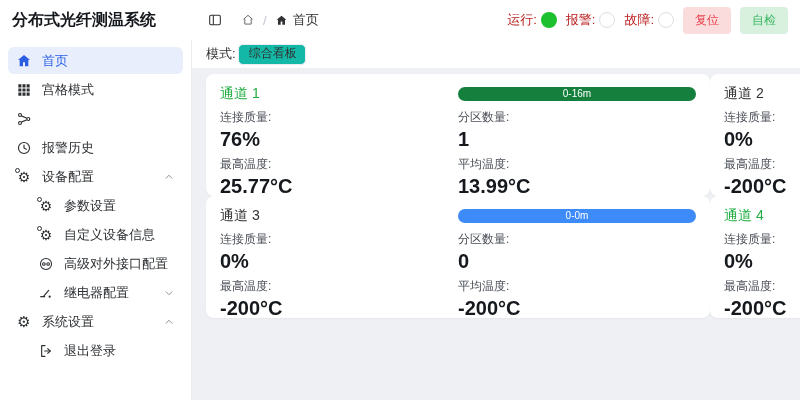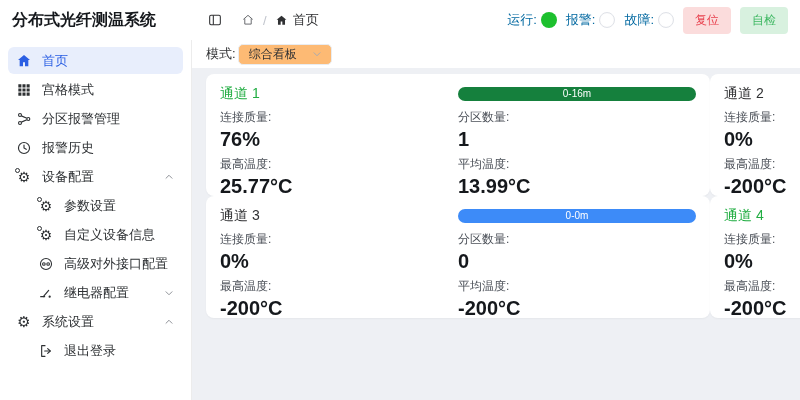--- a/index.html
+++ b/index.html
@@ -8,21 +8,21 @@
   .app { width:800px; height:400px; display:flex; flex-direction:column; }
 
   
   .header { height:40px; display:flex; align-items:center; padding:0 12px; background:#fff; flex:0 0 40px; }
   .app-title { width:180px; font-size:16px; font-weight:700; color:#15181c; white-space:nowrap; }
   .collapse-btn { margin-left:15px; color:#303133; cursor:pointer; display:flex; }
   .breadcrumb { display:flex; align-items:center; gap:8px; margin-left:18px; font-size:13px; color:#606266; }
   .breadcrumb .sep { color:#c0c4cc; }
   .crumb-page { display:flex; align-items:center; gap:5px; color:#303133; }
   .header-right { margin-left:auto; display:flex; align-items:center; gap:9px; }
-  .status-group { display:flex; align-items:center; gap:4px; font-size:13px; color:#0369a1; }
+  .status-group { display:flex; align-items:center; gap:4px; font-size:13px; color:#b91c1c; }
   .dot { width:16px; height:16px; border-radius:50%; }
   .dot.on  { background:#1dc02e; }
   .dot.off { background:#fff; border:1px solid #dfe2e8; box-shadow:inset 0 0 1px rgba(0,0,0,.08); }
   .hbtn { border:none; border-radius:4px; font-size:12px; padding:5px 12px; cursor:pointer;
           font-family:inherit; }
   .hbtn.blue  { background:#dbe4fc; color:#4168ee; }
   .hbtn.red   { background:#fbdcdc; color:#e8414e; }
   .hbtn.green { background:#d8f1df; color:#3fb863; }
 
   
@@ -41,22 +41,22 @@
   .gear.dotted::before { content:''; position:absolute; top:-2px; left:-3px; width:3px; height:3px;
               border:1px solid currentColor; border-radius:50%; }
   .chev { margin-left:auto; color:#909399; display:flex; }
   .chev svg { width:12px; height:12px; }
 
   
   .main { flex:1; display:flex; flex-direction:column; min-width:0; background:#eef0f4; }
   .toolbar { height:28px; flex:0 0 28px; background:#fff; display:flex; align-items:center;
              padding:0 14px; gap:2px; }
   .mode-label { font-size:13px; color:#303133; }
-  .mode-select { display:flex; align-items:center; gap:14px; background:#fdba74; border:1px solid #e9ecf0;
-             border-radius:5px; height:21px; padding:0 8px 0 10px; font-size:12px; color:#303133; cursor:pointer; }
+  .mode-select { display:flex; align-items:center; gap:14px; background:#14b8a6; border:1px solid #e9ecf0;
+             border-radius:5px; height:21px; padding:0 8px 0 10px; font-size:12px; color:#303133; cursor:pointer;flex-direction:column; }
   .mode-select .chev { margin-left:0; color:#a8abb2; }
 
   .content { flex:1; padding:6px 14px; display:grid; grid-template-columns:repeat(2,504px);
              grid-auto-rows:122px; align-content:start; overflow:hidden; }
   .card { background:#fff; border-radius:8px; padding:10px 14px 12px; box-shadow:0 1px 2px rgba(0,0,0,.04); }
   .card-head { display:flex; align-items:center; justify-content:space-between; height:20px; margin-bottom:5px; }
   .ch-title { font-size:14px; }
   .ch-title.green { color:#21ad42; }
   .ch-title.dark  { color:#303133; }
   .badge { width:50%; height:14px; border-radius:7px; color:#fff; font-size:10px;
@@ -144,21 +144,20 @@
 
       <div class="nav-item">
         <span class="nav-icon">
           <svg viewBox="0 0 24 24" fill="none" stroke="currentColor" stroke-width="1.7">
             <circle cx="6" cy="6" r="2.2"></circle>
               <circle cx="6" cy="18" r="2.2"></circle>
               <circle cx="18.5" cy="12" r="2.2"></circle>
             <path d="M8 7.3l8.3 3.6M8 16.7l8.3-3.6"></path>
           </svg>
         </span>
-        <span>分区报警管理</span>
       </div>
 
       <div class="nav-item">
         <span class="nav-icon">
           <svg viewBox="0 0 24 24" fill="none" stroke="currentColor" stroke-width="1.7" stroke-linecap="round">
             <circle cx="12" cy="12" r="8.3"></circle>
               <path d="M12 7.5V12l3.3 2"></path>
           </svg>
         </span>
         <span>报警历史</span>

